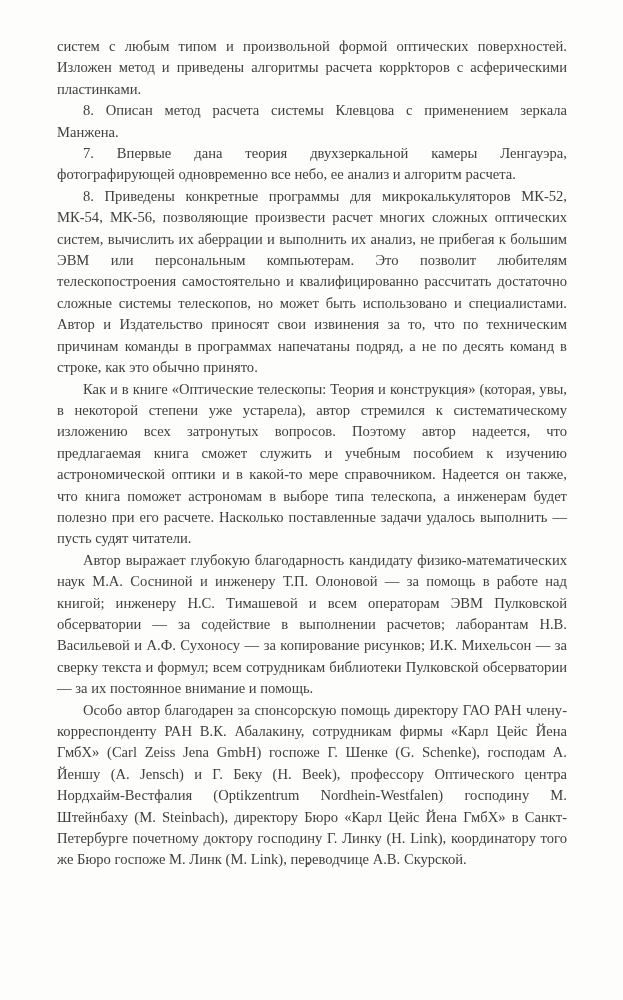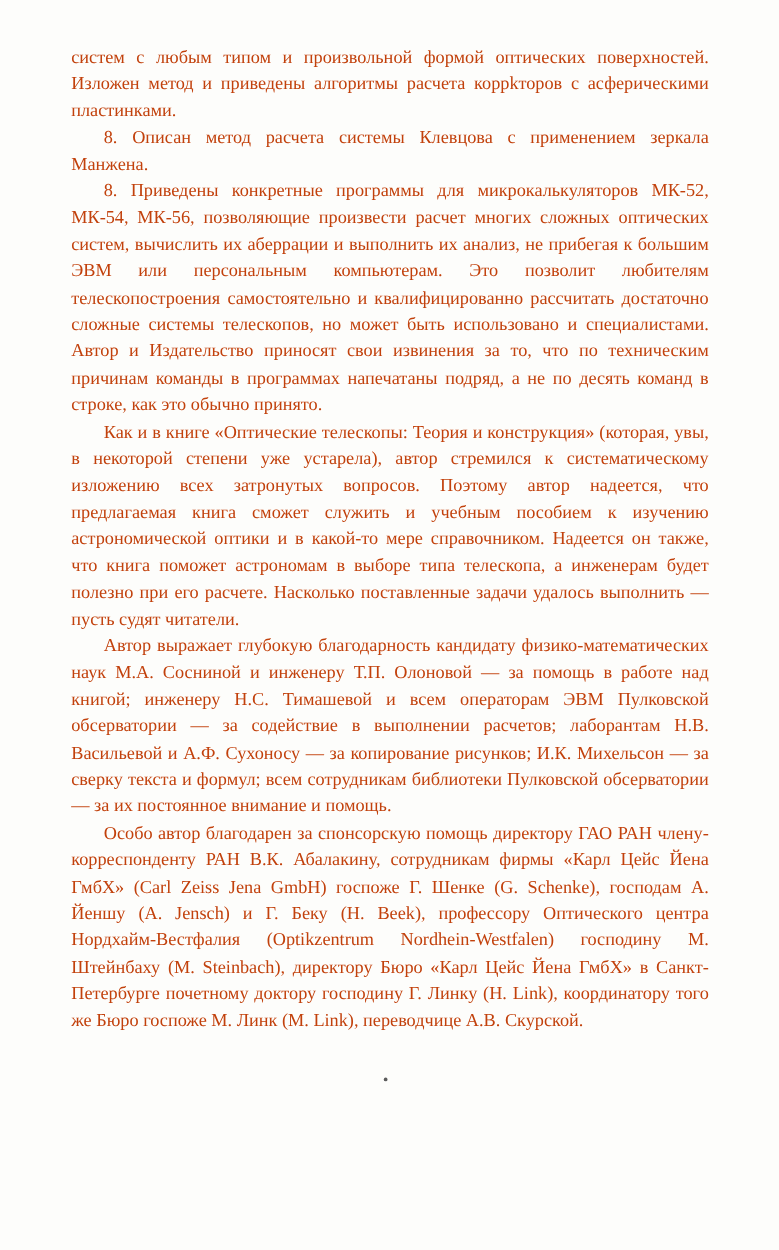--- a/index.html
+++ b/index.html
@@ -27,21 +27,21 @@
     width: 510px;
   }
   p.para {
     margin: 0 0 0.0em 0;
     font-size: 14.6px;
     line-height: 21.4px;
     text-align: justify;
     text-justify: inter-word;
     text-indent: 26px;
     hyphens: manual;
-    color: #c2410c;
+    color: #404040;
   }
   p.para.noindent {
     text-indent: 0;
   }
   .dot {
     position: absolute;
     left: 307px;
     top: 862px;
     width: 3px;
     height: 3px;
@@ -49,19 +49,20 @@
     border-radius: 50%;
   }
 </style>
 </head>
 <body>
 
 <div class="page">
   <div class="text-column">
     <p class="para noindent">систем с любым типом и произвольной формой оптических поверхностей. Изложен метод и приведены алгоритмы расчета коррkторов с асферическими пластинками.</p>
     <p class="para">8. Описан метод расчета системы Клевцова с применением зеркала Манжена.</p>
+    <p class="para">7. Впервые дана теория двухзеркальной камеры Ленгауэра, фотографирующей одновременно все небо, ее анализ и алгоритм расчета.</p>
     <p class="para">8. Приведены конкретные программы  для микрокалькуляторов МК-52,  МК-54,  МК-56,  позволяющие  произвести  расчет многих сложных оптических систем, вычислить их аберрации и выполнить их анализ, не прибегая к большим ЭВМ или персональным компьютерам. Это позволит любителям телескопостроения самостоятельно и квалифицированно рассчитать достаточно сложные системы телескопов, но может быть использовано и специалистами. Автор и Издательство приносят свои извинения за то, что по техническим причинам команды в программах напечатаны подряд, а не по десять команд в строке, как это обычно принято.</p>
     <p class="para">Как и в книге «Оптические телескопы: Теория и конструкция» (которая, увы, в некоторой степени уже устарела), автор стремился к систематическому изложению всех затронутых вопросов. Поэтому автор надеется, что предлагаемая книга сможет служить и учебным пособием к изучению астрономической оптики и в какой-то мере справочником. Надеется  он также,  что  книга  поможет астрономам в выборе типа телескопа, а инженерам будет полезно при его расчете. Насколько поставленные задачи удалось выполнить — пусть судят читатели.</p>
     <p class="para">Автор выражает глубокую благодарность кандидату физико-математических  наук М.А. Сосниной и инженеру Т.П. Олоновой — за помощь в работе  над книгой; инженеру Н.С. Тимашевой и всем операторам ЭВМ Пулковской обсерватории — за содействие в выполнении расчетов; лаборантам  Н.В. Васильевой и А.Ф. Сухоносу — за копирование рисунков; И.К. Михельсон — за сверку текста и формул; всем сотрудникам библиотеки Пулковской обсерватории — за их постоянное внимание и помощь.</p>
     <p class="para">Особо автор благодарен за спонсорскую помощь директору ГАО РАН члену-корреспонденту РАН В.К. Абалакину, сотрудникам фирмы «Карл Цейс Йена ГмбХ» (Carl Zeiss Jena GmbH) госпоже Г. Шенке (G. Schenke),  господам А. Йеншу (A. Jensch) и Г. Беку (H. Beek), профессору Оптического центра Нордхайм-Вестфалия (Optikzentrum Nordhein-Westfalen) господину М. Штейнбаху (M. Steinbach), директору  Бюро  «Карл Цейс Йена ГмбХ»  в Санкт-Петербурге почетному доктору господину Г. Линку  (H. Link), координатору того  же Бюро госпоже  М. Линк (M. Link),  переводчице А.В. Скурской.</p>
   </div>
   <div class="dot"></div>
 </div>
 
 </body></html>

